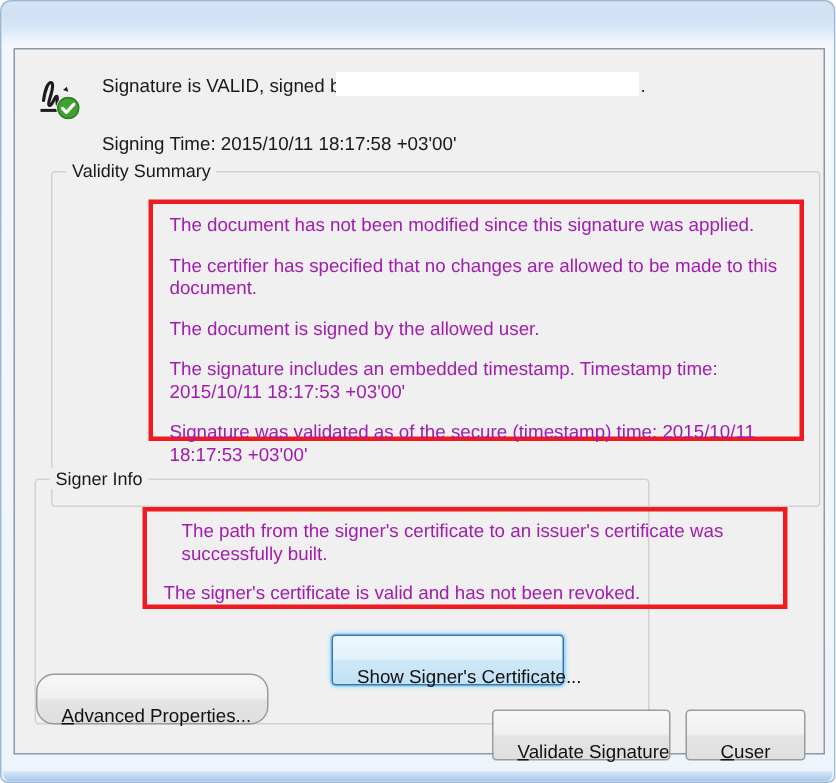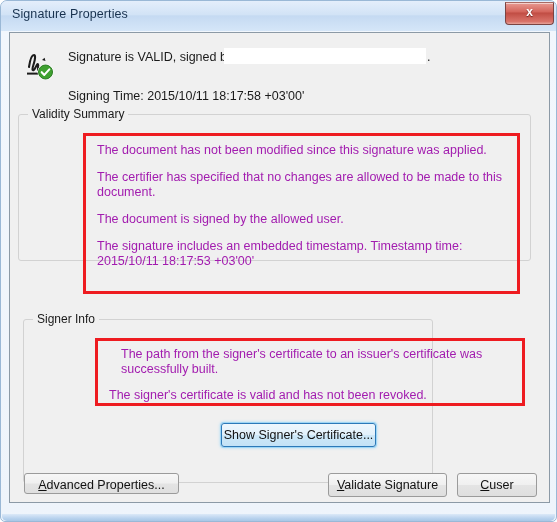--- a/index.html
+++ b/index.html
@@ -143,24 +143,24 @@
     top: -8px;
     left: 9px;
     padding: 0 4px;
     background: #f0f0f0;
     font-size: 12px;
     color: #1a1a1a;
     white-space: nowrap;
   }
 
   #validity-group {
-    left: 8px;
+    left: 24px;
     top: 81px;
     width: 513px;
-    height: 147px;
+    height: 224px;
   }
   #signer-group {
     left: 13px;
     top: 286px;
     width: 410px;
     height: 164px;
   }
 
   
   .red-box {
@@ -199,45 +199,46 @@
     background: linear-gradient(to bottom,
         #f7f7f7 0%,
         #f0f0f0 48%,
         #e4e4e4 52%,
         #dfdfdf 100%);
     border: 1px solid #9b9b9b;
     border-radius: 3px;
     text-align: center;
     white-space: nowrap;
     cursor: pointer;
-    padding: 0;
+    padding: 16px;
   }
   .btn .u { text-decoration: underline; }
 
   #show-cert-button {
     left: 211px;
     top: 390px;
     width: 155px;
     height: 24px;
     line-height: 22px;
     background: linear-gradient(to bottom,
         #eef7fd 0%,
         #e2f1fb 48%,
         #cde8f8 52%,
         #c3e2f6 100%);
     border: 1px solid #2c79b8;
     box-shadow: 0 0 0 1px #9fd6f5, 0 0 3px 1px #a9dcf7;
   }
 
   #advanced-properties-button {
     left: 14px;
-    top: 440px;
+    top: 416px;
     width: 155px;
     height: 21px;
     line-height: 22px;
+    border-radius: 12px;
   }
   #validate-signature-button {
     left: 318px;
     top: 440px;
     width: 119px;
     height: 24px;
     line-height: 22px;
   }
   #close-dialog-button {
     left: 447px;
@@ -256,26 +257,20 @@
     height: 7px;
     background: linear-gradient(to bottom, #dce9f8 0%, #b9d3ee 60%, #a8c7e6 100%);
     border-radius: 0 0 5px 5px;
   }
 </style>
 </head>
 <body>
 
 <div id="window">
 
-  <div id="titlebar">
-    <div id="title-text">Signature Properties</div>
-    <div id="close-button">
-      <div class="glyph">x</div>
-    </div>
-  </div>
 
   <div id="client">
 
     <div id="sig-icon">
       <svg width="36" height="32" viewBox="0 0 36 32" xmlns="http://www.w3.org/2000/svg">
 
         <path d="M6 17 C7 10, 9 5, 11 5 C12.6 5, 12.2 9, 11 13 C10 16.4, 9 19, 9.6 20 C10.4 21.2, 12.2 18.4, 13.6 15.4 C14.4 13.6, 15.2 13.8, 15.2 15.6 C15.2 17.6, 14.6 19.4, 15.4 20.2 C16.2 21, 18 18.6, 19.6 16" fill="none" stroke="#1c1c1c" stroke-width="2.1" stroke-linecap="round"></path>
         <path d="M19 10 l2.6 -2.2 0.9 3.3 z" fill="#1c1c1c"></path>
         <rect x="4" y="22.6" width="20" height="2" fill="#1c1c1c"></rect>
 
@@ -293,20 +288,21 @@
 
     <div class="groupbox" id="validity-group">
       <div class="gb-title">Validity Summary</div>
 
       <div class="red-box" id="validity-redbox"></div>
 
       <div class="para" style="left:78px; top:28px; width:415px;">The document has not been modified since this signature was applied.</div>
       <div class="para" style="left:78px; top:55px; width:412px;">The certifier has specified that no changes are allowed to be made to this document.</div>
       <div class="para" style="left:78px; top:97px; width:415px;">The document is signed by the allowed user.</div>
       <div class="para" style="left:78px; top:124px; width:412px;">The signature includes an embedded timestamp. Timestamp time: 2015/10/11 18:17:53 +03'00'</div>
+      <div class="para" style="left:78px; top:166px; width:412px;">Signature was validated as of the secure (timestamp) time: 2015/10/11 18:17:53 +03'00'</div>
     </div>
 
     <div class="groupbox" id="signer-group">
       <div class="gb-title">Signer Info</div>
 
       <div class="red-box" id="signer-redbox"></div>
 
       <div class="para" style="left:85px; top:27px; width:405px;margin-left:12px;">The path from the signer's certificate to an issuer's certificate was successfully built.</div>
       <div class="para" style="left:85px; top:68px; width:405px;">The signer's certificate is valid and has not been revoked.</div>
     </div>

